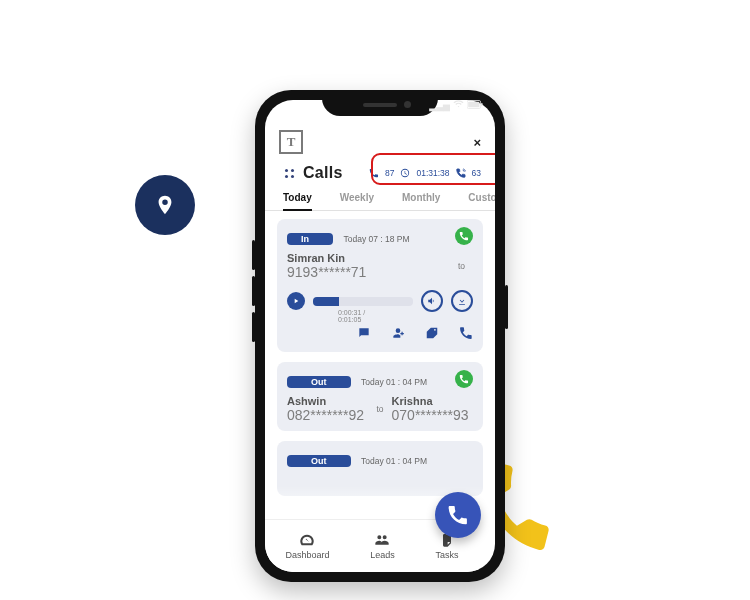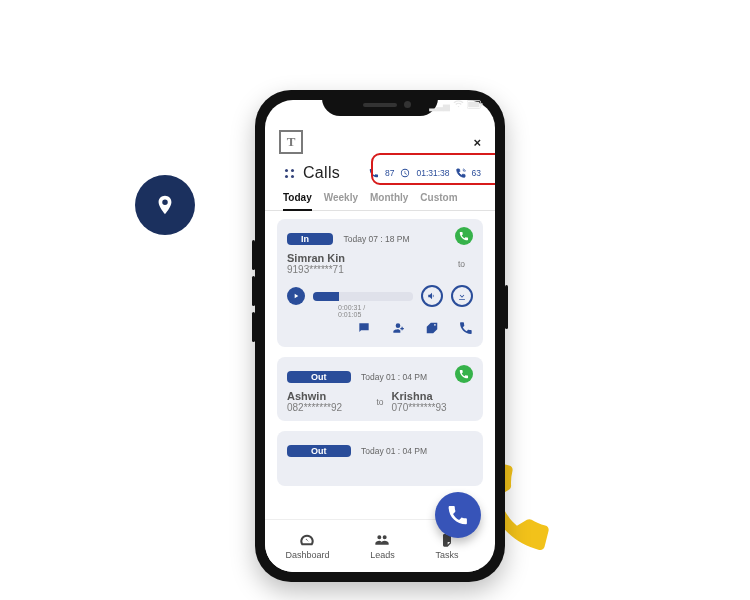--- a/index.html
+++ b/index.html
@@ -85,34 +85,34 @@
     font-family:"Georgia",serif;font-size:13px;
   }
   .close-x{font-weight:900;color:#222;font-size:13px;cursor:pointer;}
   .title-row{
     display:flex;align-items:center;padding:4px 14px 4px 18px;gap:8px;
   }
   .dots{display:inline-block;width:12px;height:12px;position:relative;}
   .dots:before,.dots:after{content:"";position:absolute;width:3px;height:3px;background:#34437a;border-radius:50%;}
   .dots:before{left:2px;top:2px;box-shadow:6px 6px 0 #34437a;}
   .dots:after{left:8px;top:2px;box-shadow:-6px 6px 0 #34437a;}
-  .page-title{font-weight:400;color:#222;font-size:16px;letter-spacing:.3px;}
+  .page-title{font-weight:700;color:#222;font-size:16px;letter-spacing:.3px;}
   .stats{
     margin-left:auto;display:flex;align-items:center;gap:6px;
     color:#2a4d9a;font-weight:400;font-size:8.5px;
   }
   .stats svg{width:10px;height:10px;fill:#2a4d9a;}
   .red-box{
     position:absolute;
     border:2.5px solid #d71b1b;border-radius:9px;
     left:106px; top:53px; width:144px; height:28px;
     pointer-events:none; z-index:5;
   }
   .tabs{
-    display:flex; gap:12px; padding:2px 18px 0 18px;
+    display:flex; gap:28px; padding:2px 18px 0 18px;
     font-size:10px; color:#9a9a9a; font-weight:700;
     border-bottom:1px solid #e1e1e1;
   }
   .tab{padding:4px 0 6px 0;cursor:pointer;}
   .tab.active{color:#111;border-bottom:2px solid #111;margin-bottom:-1px;}
   .cards{padding:8px 12px 0 12px; display:flex;flex-direction:column;gap:10px;}
   .card{
     background:#eceef4;border-radius:8px;padding:9px 10px 8px 10px;position:relative;
   }
   .chip{
@@ -124,21 +124,21 @@
   .ts{font-size:8.5px;color:#666;margin-left:6px;}
   .green-dot{
     position:absolute; right:10px; top:8px;
     width:18px;height:18px;border-radius:50%;background:#36b24a;
     display:flex;align-items:center;justify-content:center;cursor:pointer;
   }
   .green-dot svg{width:10px;height:10px;fill:#fff;}
   .row-names{display:flex;align-items:center;margin-top:6px;color:#444;}
   .col{flex:1;}
   .nm{font-size:11px;font-weight:600;color:#555;}
-  .ph{font-size:10px;color:#7d7d7d;}
+  .ph{font-size:14px;color:#7d7d7d;}
   .to{font-size:8.5px;color:#777;margin:0 8px;}
   .player{
     display:flex;align-items:center;gap:8px;margin-top:10px;
   }
   .play-btn{
     width:18px;height:18px;border-radius:50%;background:#2a4d9a;
     display:flex;align-items:center;justify-content:center;cursor:pointer;
   }
   .play-btn svg{width:8px;height:8px;fill:#fff;}
   .track{flex:1;height:9px;background:#dfe1ea;border-radius:4px;position:relative;}

